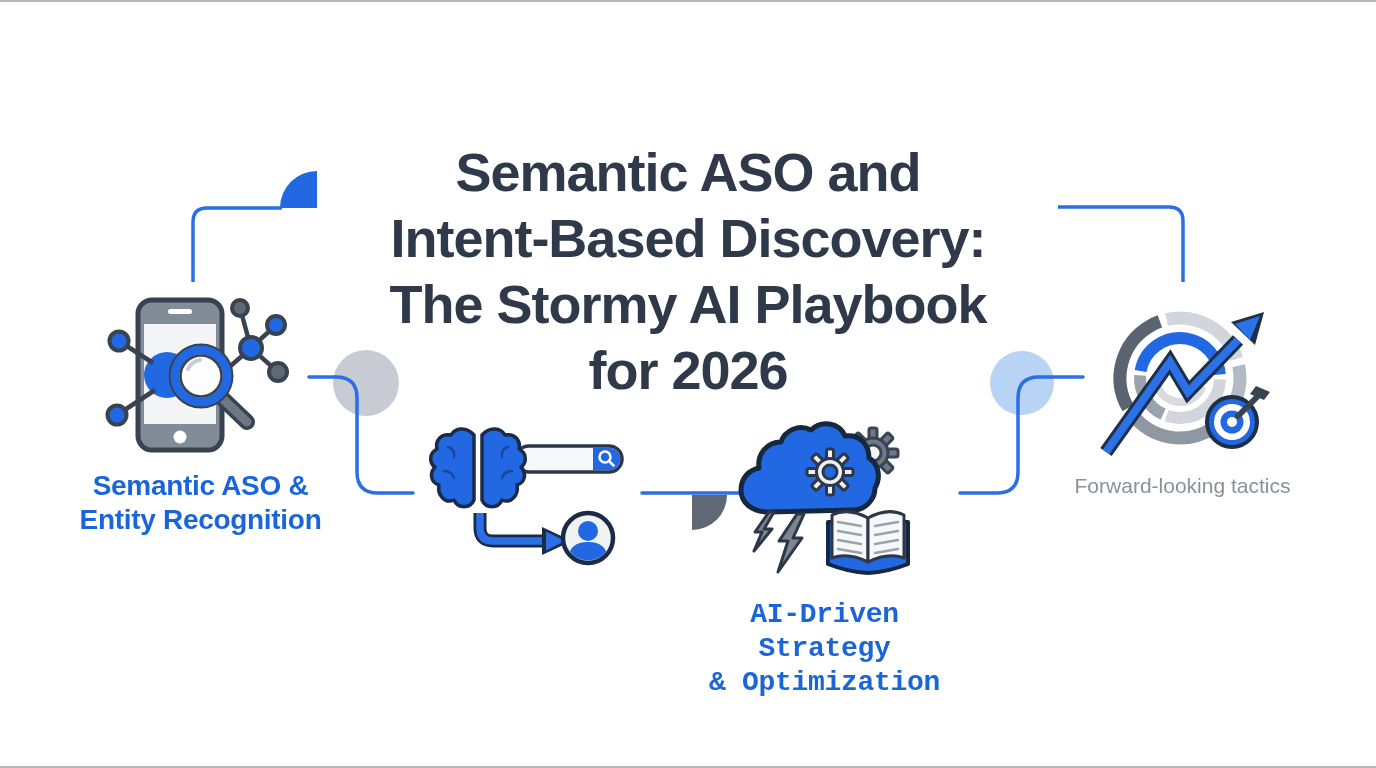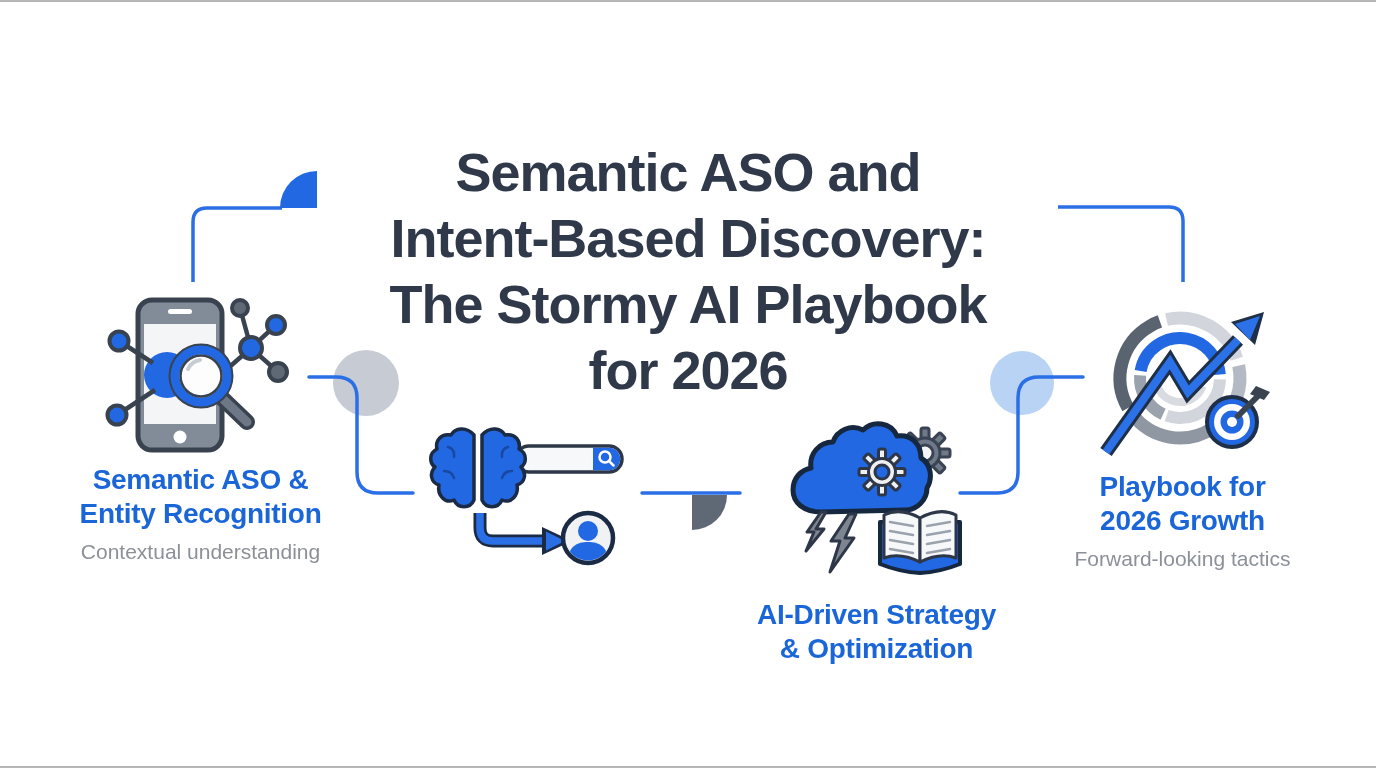--- a/index.html
+++ b/index.html
@@ -28,25 +28,25 @@
   }
   .section{position:absolute;z-index:1;width:285px;}
   .section svg{display:block;}
   .sec-title{
     font-weight:bold;font-size:28px;line-height:1.22;letter-spacing:-0.3px;
     color:var(--section-title);text-align:center;white-space:pre-line;
   }
   .sec-sub{font-size:21px;color:var(--subtitle-text);text-align:center;margin-top:9px;}
   #sec1{left:58px;top:293px;}
   #sec1 svg{margin-left:37px;}
-  #sec1 .sec-title{}
+  #sec1 .sec-title{margin-top:6px;}
   #sec2{left:386px;top:425px;}
   #sec2 svg{margin-left:42px;}
   #sec2 .sec-title{margin-top:22px;}
-  #sec3{left:734px;top:420px;}
+  #sec3{left:682px;top:420px;font-family:Liberation Mono, monospace;}
   #sec3 svg{margin-left:51px;}
   #sec3 .sec-title{margin-top:18px;}
   #sec4{left:1040px;top:300px;}
   #sec4 svg{margin-left:52px;}
   #sec4 .sec-title{margin-top:5px;}
 </style>
 </head>
 <body>
 
 <div class="page">
@@ -101,21 +101,20 @@
       <path d="M128,106 L152,129" stroke="#39424f" stroke-width="16" stroke-linecap="round"></path>
       <path d="M128,106 L152,129" stroke="#6e7785" stroke-width="9" stroke-linecap="round"></path>
 
       <circle cx="106" cy="83" r="31" fill="#fdfdfe" stroke="#39424f" stroke-width="3"></circle>
       <circle cx="106" cy="83" r="26" fill="none" stroke="#2268e3" stroke-width="9"></circle>
       <circle cx="106" cy="83" r="20.5" fill="none" stroke="#39424f" stroke-width="2.5"></circle>
       <path d="M93,76 A16,16 0 0 1 105,67" fill="none" stroke="#c6ccd3" stroke-width="4" stroke-linecap="round"></path>
     </svg>
     <div class="sec-title">Semantic ASO &amp;
 Entity Recognition</div>
-    <div class="sec-sub">Contextual understanding</div>
   </div>
 
   <div class="section" id="sec2">
     <svg width="200" height="150" viewBox="0 0 200 150">
 
       <rect x="88" y="21" width="106" height="26" rx="13" fill="#f7f8f9" stroke="#2d3748" stroke-width="3.5"></rect>
       <path d="M165,22.8 H181 A11.2,11.2 0 0 1 192.2,34 A11.2,11.2 0 0 1 181,45.2 H165 Z" fill="#2268e3"></path>
       <circle cx="177" cy="32" r="5.5" fill="none" stroke="#ffffff" stroke-width="2.5"></circle>
       <path d="M181,36 L185.5,40.5" stroke="#ffffff" stroke-width="2.5" stroke-linecap="round"></path>
 
@@ -202,17 +201,15 @@
 
       <g>
         <circle cx="140" cy="122" r="25" fill="#2268e3" stroke="#1e2f47" stroke-width="4"></circle>
         <circle cx="140" cy="122" r="18" fill="#ffffff"></circle>
         <circle cx="140" cy="122" r="11.5" fill="#2268e3"></circle>
         <circle cx="140" cy="122" r="5" fill="#ffffff"></circle>
         <path d="M146,116 L168,94" stroke="#3a4350" stroke-width="6" stroke-linecap="round"></path>
         <polygon points="164,86 178,92 172,100 158,94" fill="#3a4350"></polygon>
       </g>
     </svg>
-    <div class="sec-title">Playbook for
-2026 Growth</div>
     <div class="sec-sub">Forward-looking tactics</div>
   </div>
 </div>
 
 </body></html>

